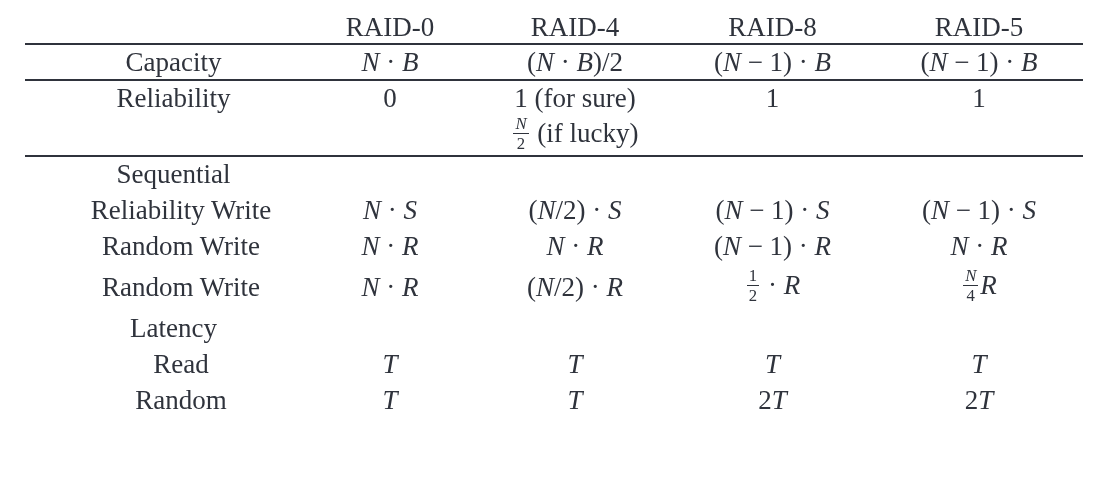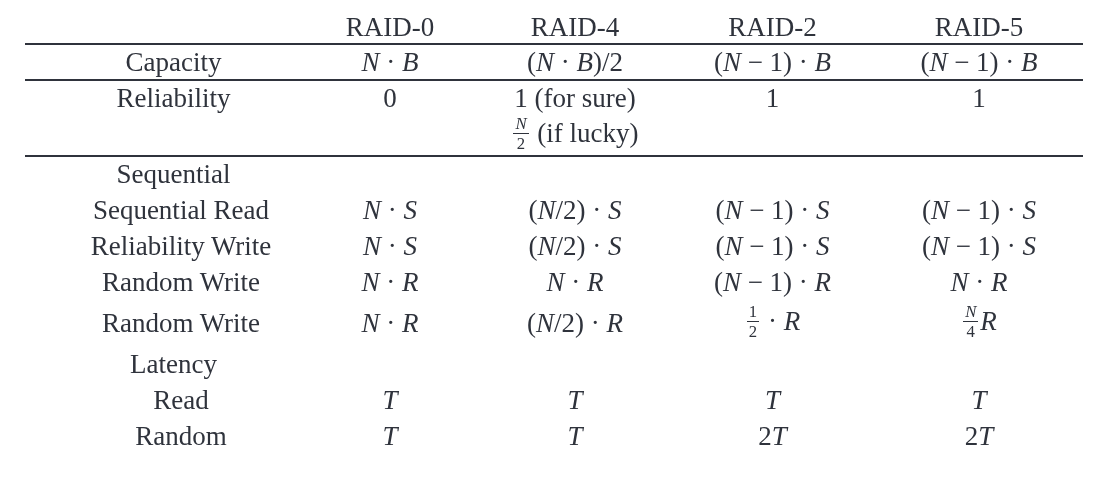--- a/index.html
+++ b/index.html
@@ -62,21 +62,21 @@
     <col style="width:180px">
     <col style="width:190px">
     <col style="width:205px">
     <col style="width:208px">
   </colgroup>
   <thead>
     <tr id="header-row">
         <th></th>
         <th class="val">RAID-0</th>
         <th class="val">RAID-4</th>
-        <th class="val">RAID-2</th>
+        <th class="val">RAID-8</th>
         <th class="val">RAID-5</th>
       </tr>
   </thead>
   <tbody id="table-body">
       <tr class="rule">
         <td class="lbl">Capacity</td>
         <td class="val"><span class="mi">N</span> · <span class="mi">B</span></td>
         <td class="val">(<span class="mi">N</span> · <span class="mi">B</span>)/2</td>
         <td class="val">(<span class="mi">N</span> − 1) · <span class="mi">B</span></td>
         <td class="val">(<span class="mi">N</span> − 1) · <span class="mi">B</span></td>
@@ -94,27 +94,20 @@
         <td class="val"><span class="frac"><span class="fnum"><span class="mi">N</span></span><span class="fden">2</span></span> (if lucky)</td>
         <td class="val"></td>
         <td class="val"></td>
       </tr>
       <tr>
         <td class="lbl">Sequential</td>
         <td class="val"></td>
         <td class="val"></td>
         <td class="val"></td>
         <td class="val"></td>
-      </tr>
-      <tr>
-        <td class="lbl indent">Sequential Read</td>
-        <td class="val"><span class="mi">N</span> · <span class="mi">S</span></td>
-        <td class="val">(<span class="mi">N</span>/2) · <span class="mi">S</span></td>
-        <td class="val">(<span class="mi">N</span> − 1) · <span class="mi">S</span></td>
-        <td class="val">(<span class="mi">N</span> − 1) · <span class="mi">S</span></td>
       </tr>
       <tr>
         <td class="lbl indent">Reliability Write</td>
         <td class="val"><span class="mi">N</span> · <span class="mi">S</span></td>
         <td class="val">(<span class="mi">N</span>/2) · <span class="mi">S</span></td>
         <td class="val">(<span class="mi">N</span> − 1) · <span class="mi">S</span></td>
         <td class="val">(<span class="mi">N</span> − 1) · <span class="mi">S</span></td>
       </tr>
       <tr>
         <td class="lbl indent">Random Write</td>

